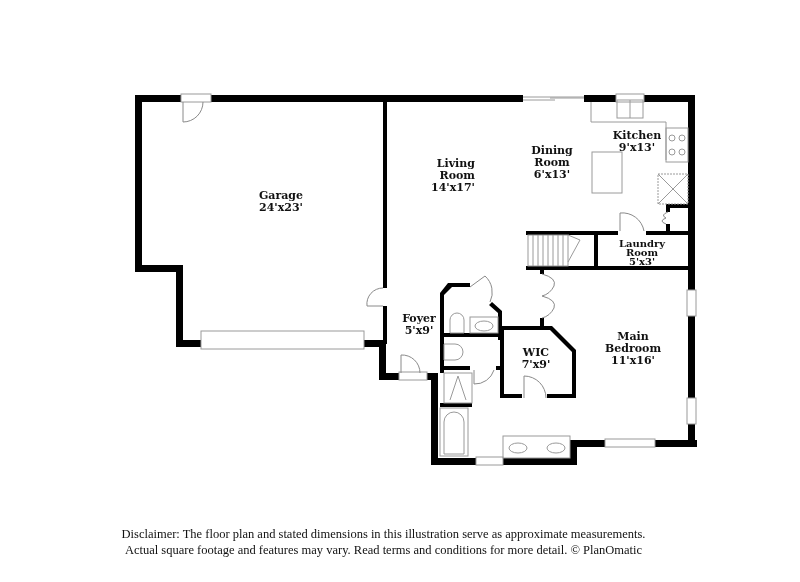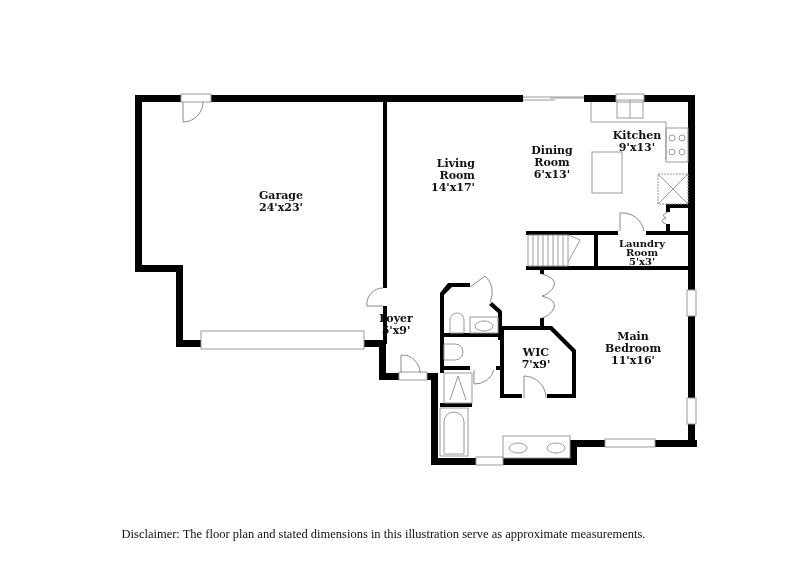--- a/index.html
+++ b/index.html
@@ -187,29 +187,30 @@
 </div>
 <div class="label lg" style="left:637px; top:130px;">
   <span class="n">Kitchen</span>
   <span class="d">9'x13'</span>
 </div>
 <div class="label sm" style="left:642px; top:239px;">
   <span class="n">Laundry</span>
   <span class="n">Room</span>
   <span class="d">5'x3'</span>
 </div>
-<div class="label lg" style="left:396px; top:313px;">
+<div class="label lg" style="left:419px; top:313px;">
   <span class="n">Foyer</span>
   <span class="d">5'x9'</span>
 </div>
 <div class="label lg" style="left:536px; top:347px;text-align:center;">
   <span class="n">WIC</span>
   <span class="d">7'x9'</span>
 </div>
 <div class="label lg" style="left:633px; top:331px;">
   <span class="n">Main</span>
   <span class="n">Bedroom</span>
   <span class="d">11'x16'</span>
 </div>
 
 <div id="disclaimer">
   <div>Disclaimer: The floor plan and stated dimensions in this illustration serve as approximate measurements.</div>
+  <div>Actual square footage and features may vary. Read terms and conditions for more detail. © PlanOmatic</div>
 </div>
 
 </body></html>

